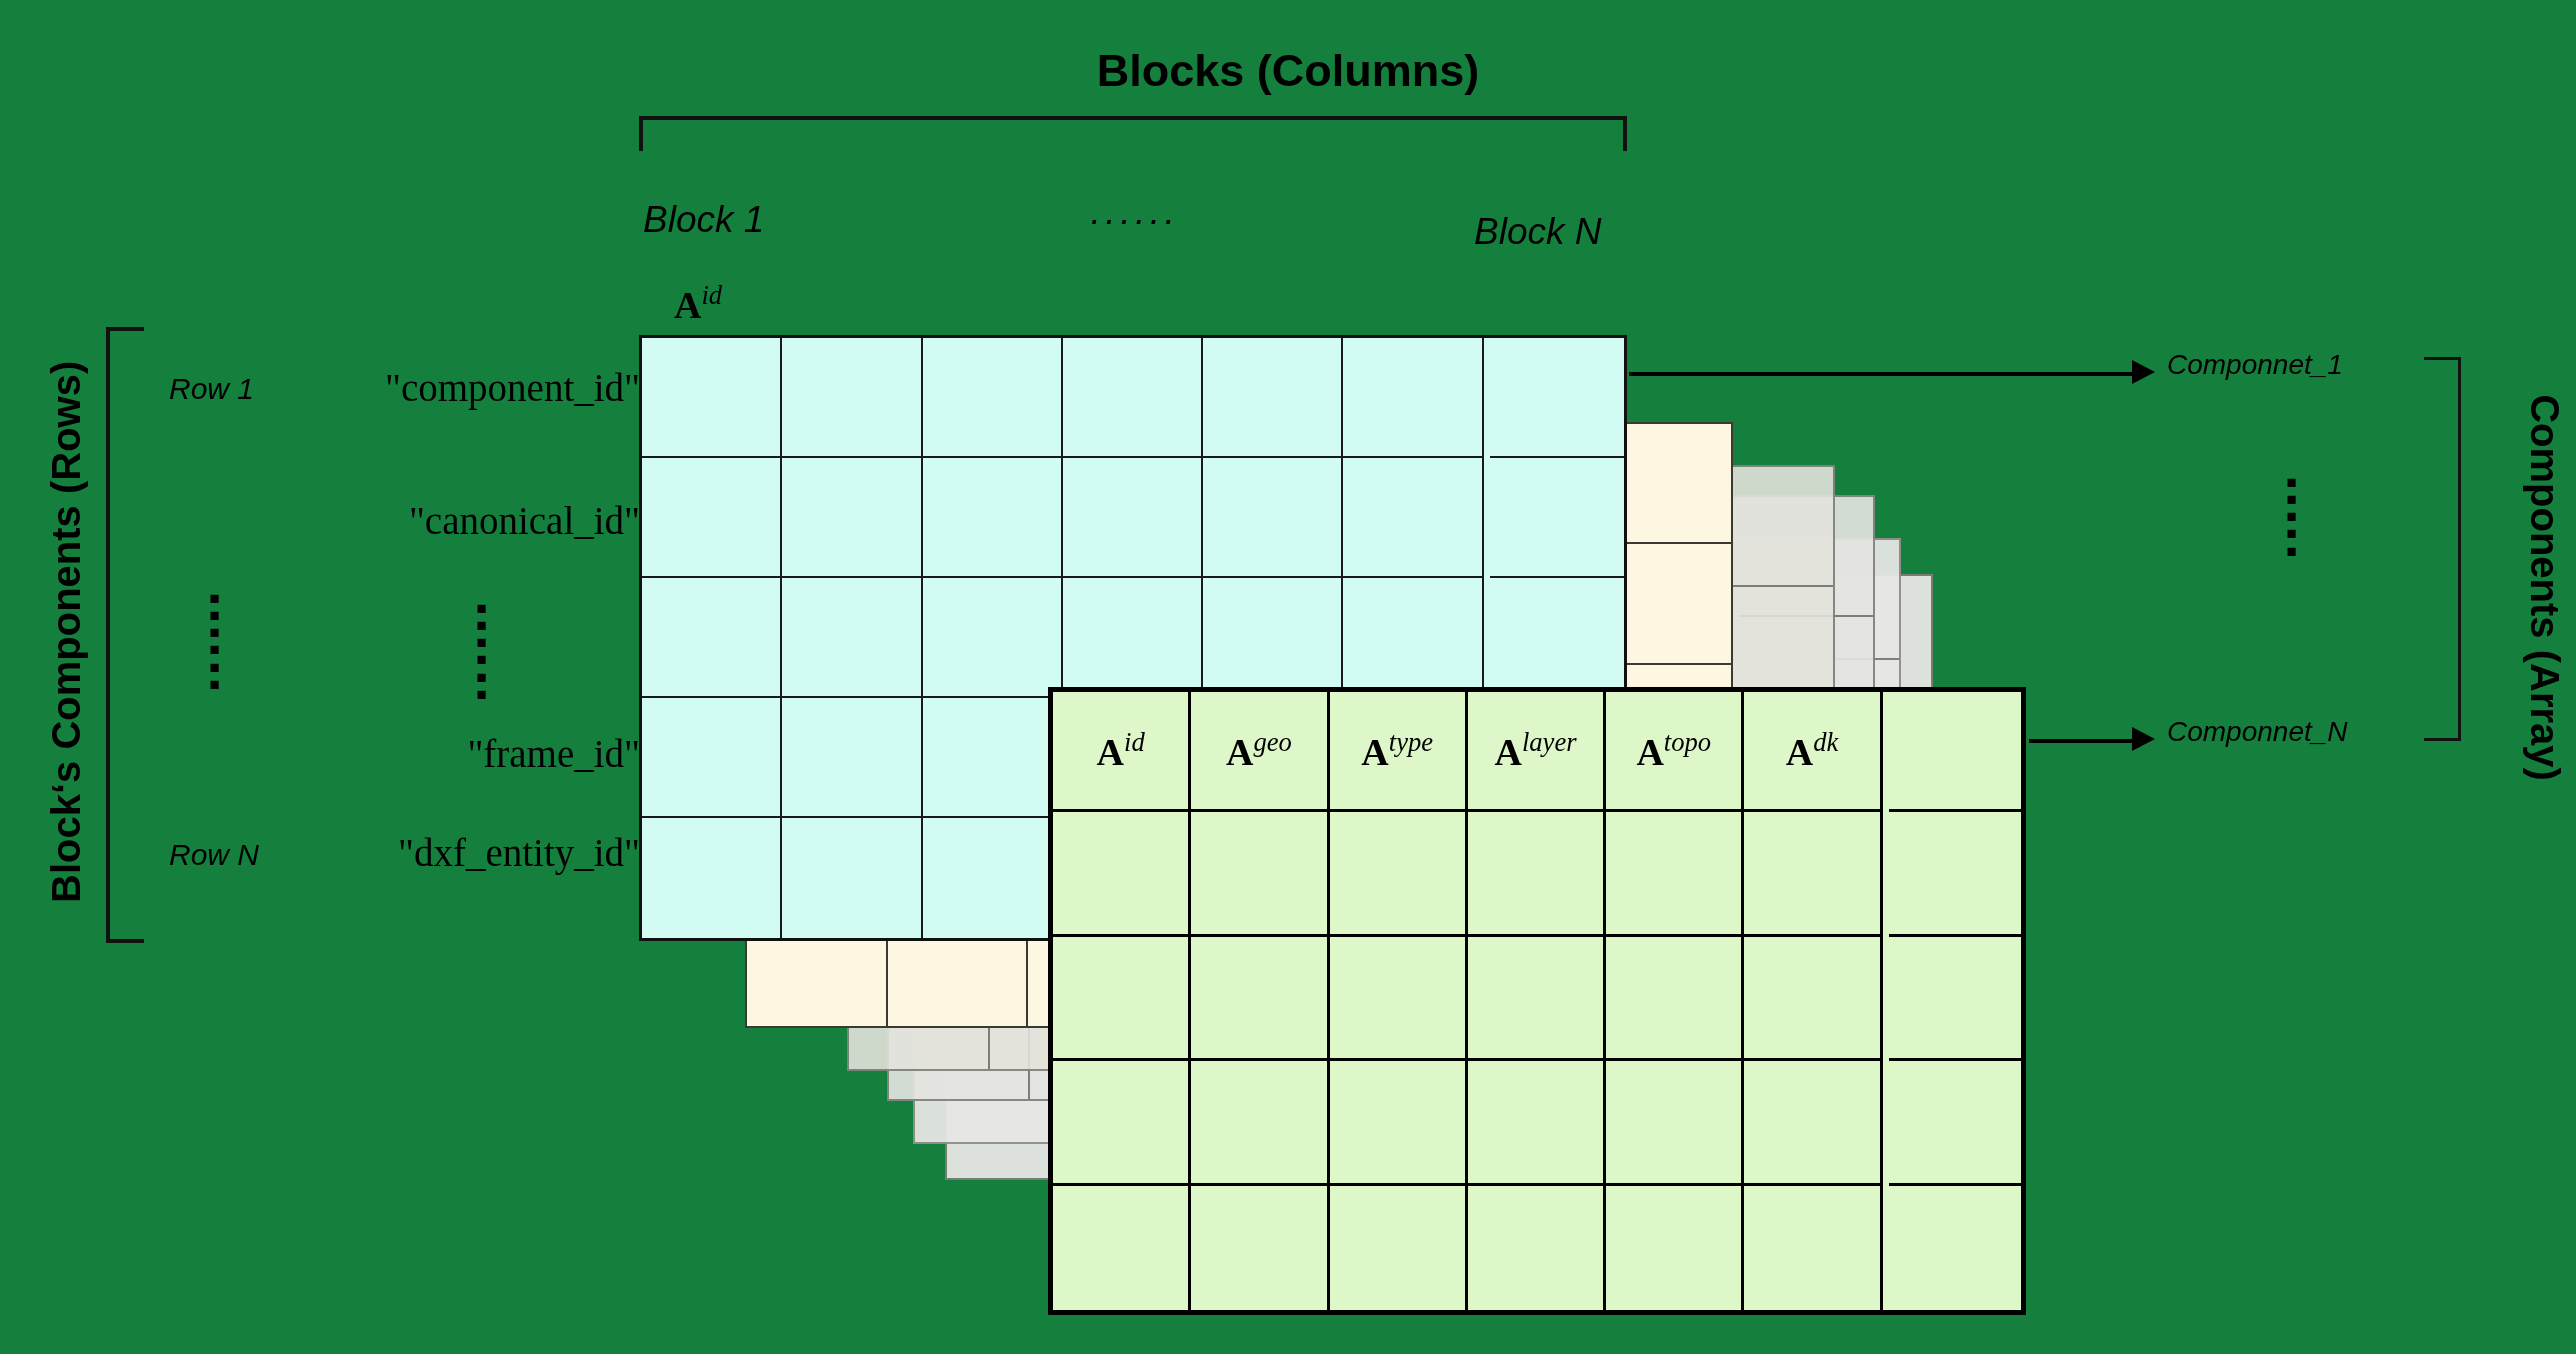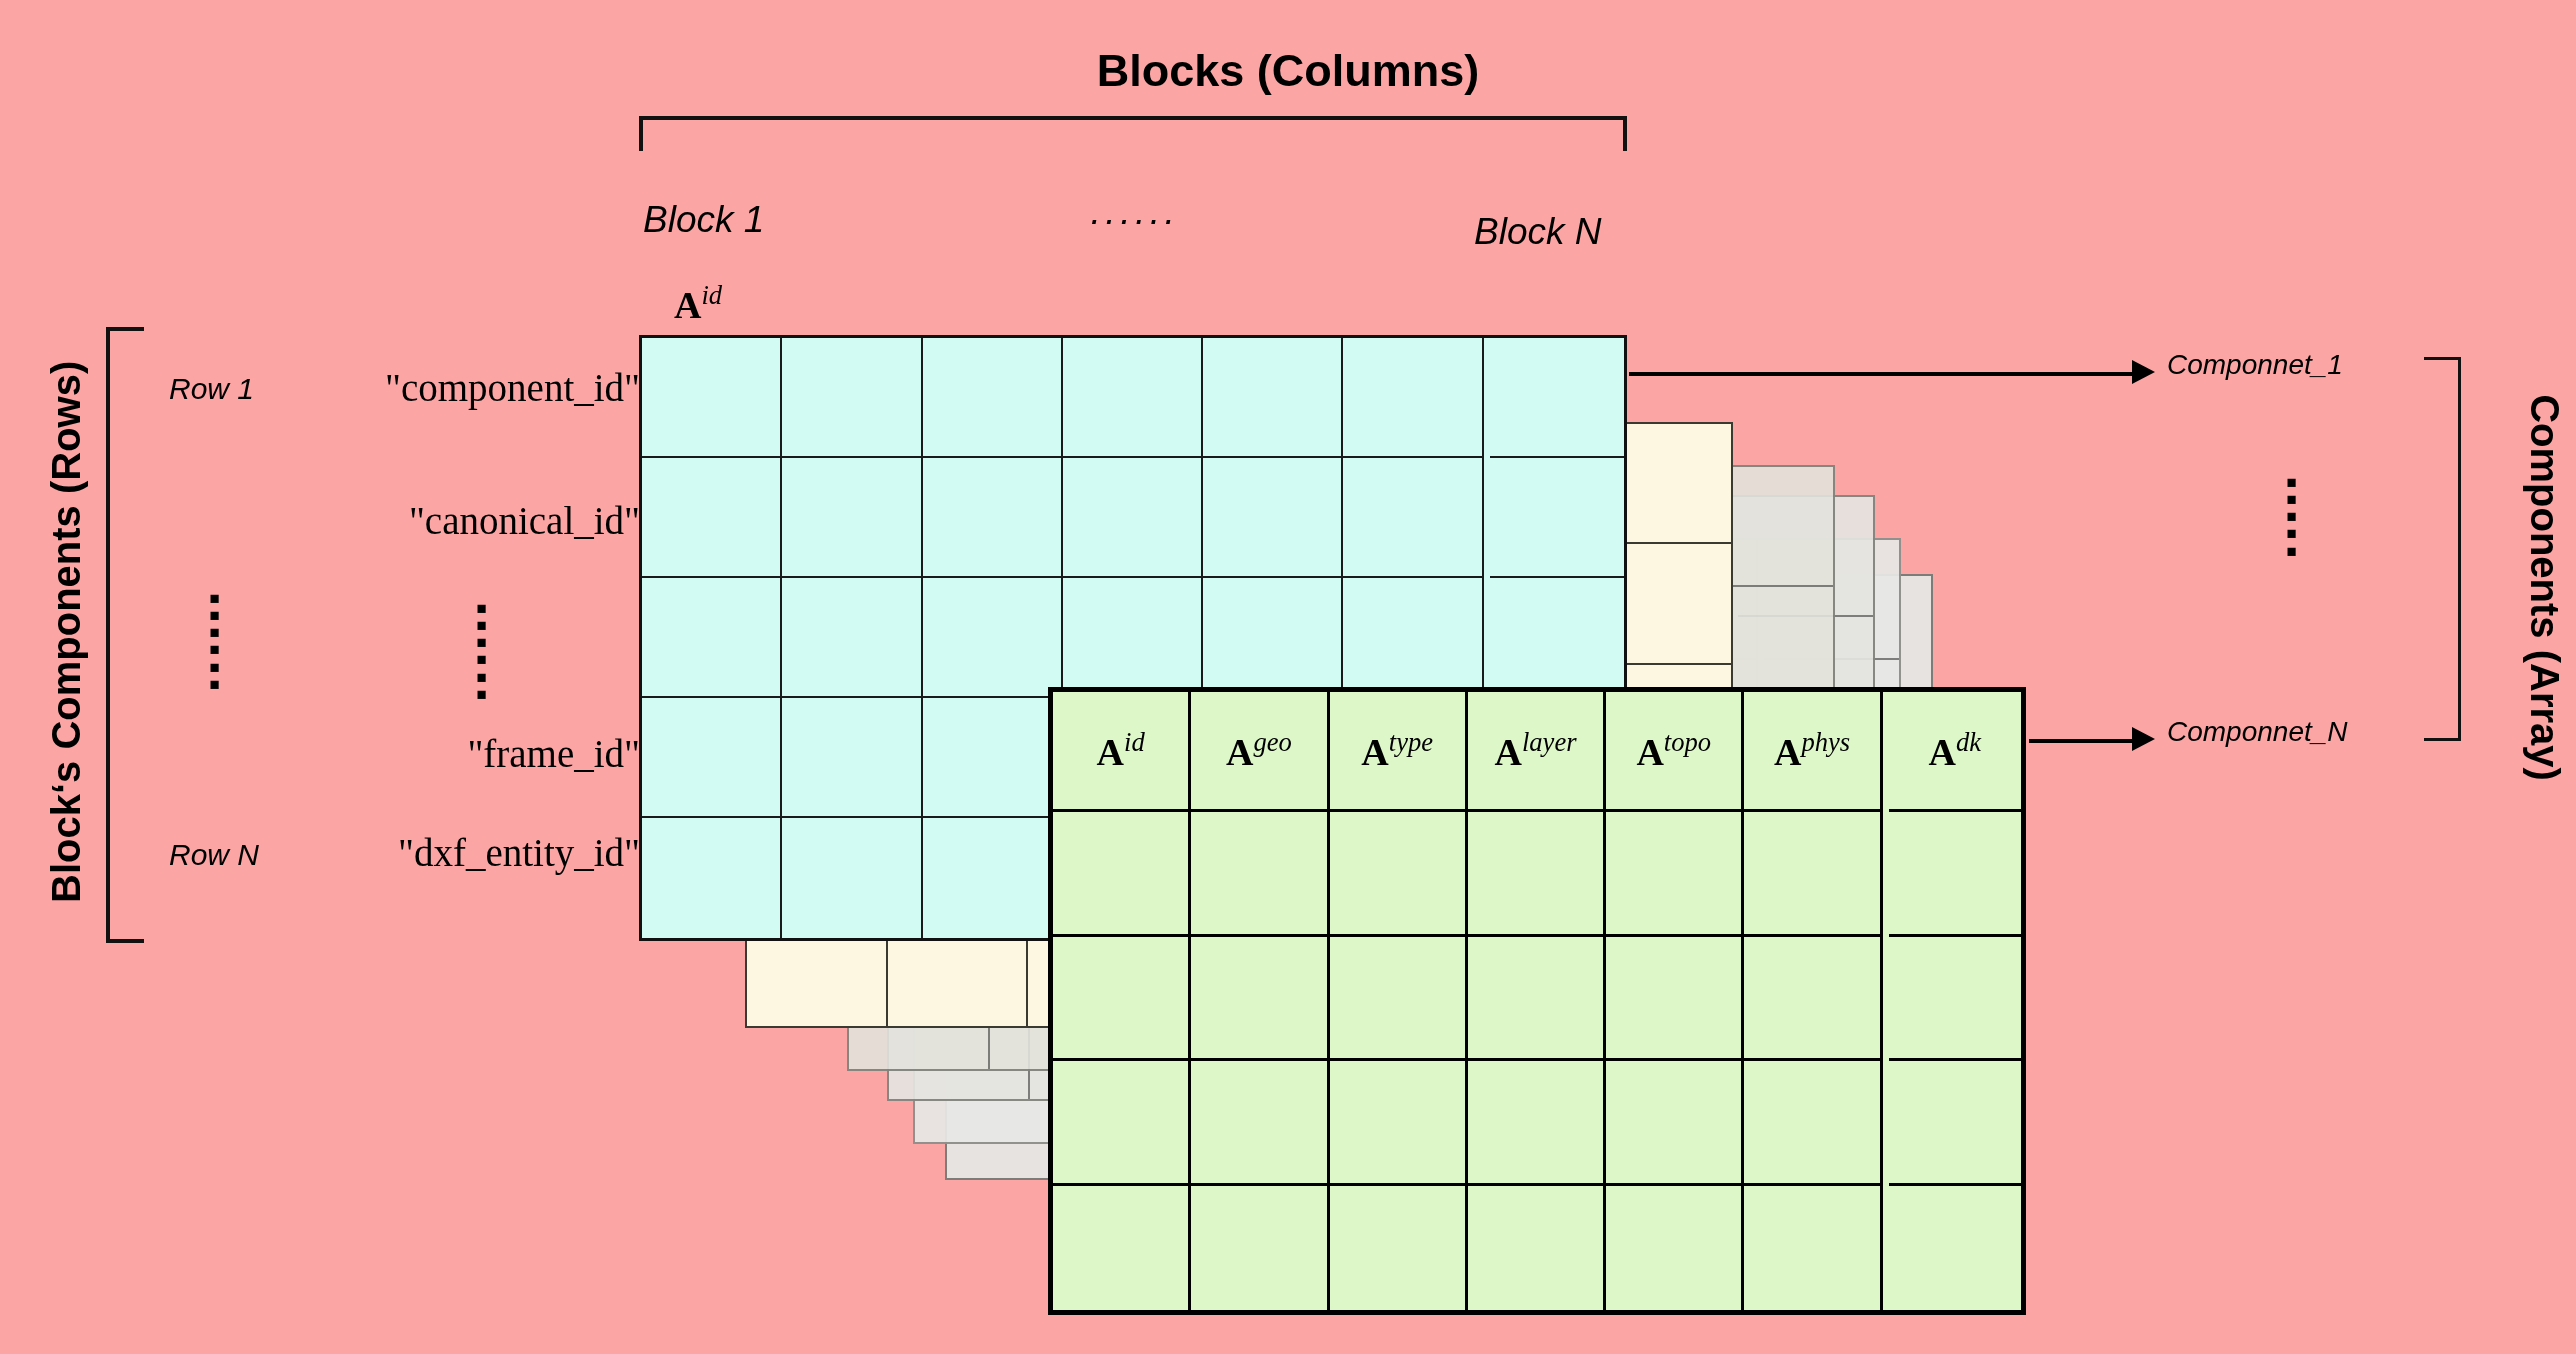--- a/index.html
+++ b/index.html
@@ -7,21 +7,21 @@
     padding: 0;
     background: #ffffff;
   }
   body {
     font-family: "Liberation Sans", sans-serif;
   }
   #stage {
     position: relative;
     width: 2576px;
     height: 1355px;
-    background: #fca5a5;
+    background: #15803d;
     overflow: hidden;
   }
 
   
   .txt { position: absolute; white-space: nowrap; color: #000; }
   .bold-sans { font-family: "Liberation Sans", sans-serif; font-weight: bold; }
 
   
   #top-title {
     left: 0; top: 45px; width: 2576px;
@@ -548,23 +548,20 @@
       <div>
         <span class="cellhead"><span>A</span><sup>type</sup></span>
       </div>
       <div>
         <span class="cellhead"><span>A</span><sup>layer</sup></span>
       </div>
       <div>
         <span class="cellhead"><span>A</span><sup>topo</sup></span>
       </div>
       <div>
-        <span class="cellhead"><span>A</span><sup>phys</sup></span>
-      </div>
-      <div>
         <span class="cellhead"><span>A</span><sup>dk</sup></span>
       </div>
       <div></div>
       <div></div>
       <div></div>
       <div></div>
       <div></div>
       <div></div>
       <div></div>
       <div></div>

